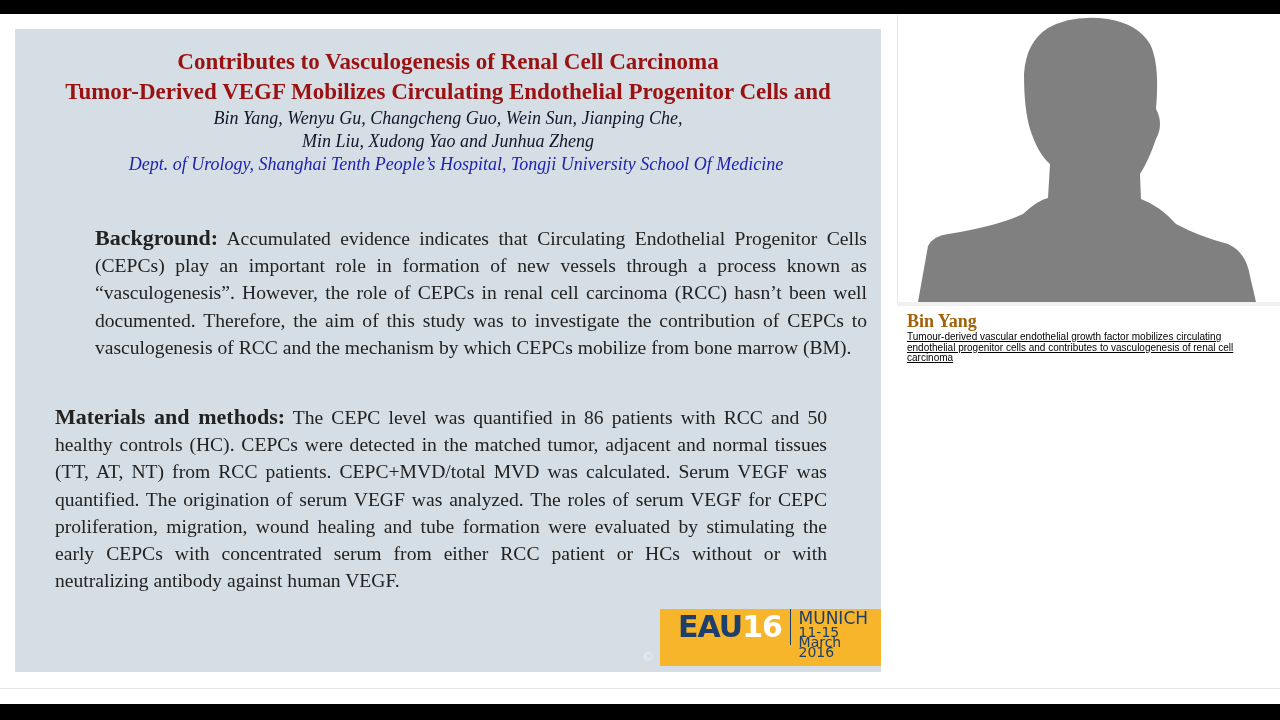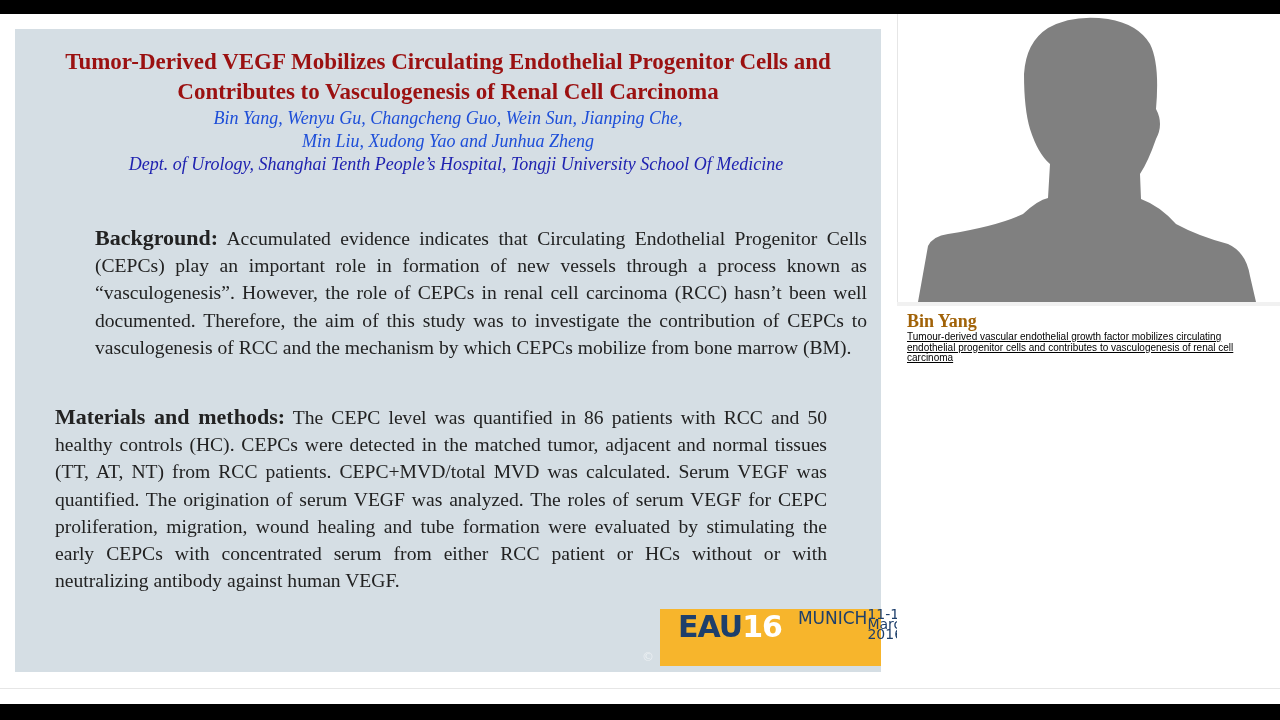--- a/index.html
+++ b/index.html
@@ -3,51 +3,51 @@
 <meta charset="utf-8">
 <style>
   html, body { margin:0; padding:0; }
   body { width:1280px; height:720px; background:#000; position:relative; overflow:hidden; font-family:"Liberation Sans", sans-serif; }
   .top-bar { position:absolute; left:0; top:0; width:1280px; height:14px; background:#000; }
   .bottom-bar { position:absolute; left:0; top:704px; width:1280px; height:16px; background:#000; }
   .main-frame { position:absolute; left:0; top:14px; width:897px; height:674px; background:#fff; box-shadow:0 1px 3px rgba(0,0,0,0.15); }
   .below-frame { position:absolute; left:0; top:688px; width:1280px; height:16px; background:#fff; border-top:1px solid #e6e6e6; }
   .slide { position:absolute; left:15px; top:15px; width:866px; height:643px; background:#d5dee4; }
   .slide-title { position:absolute; left:0; top:18px; width:866px; text-align:center; font-family:"Liberation Serif", serif; font-weight:bold; color:#9b1111; font-size:23px; line-height:30px; }
-  .authors { position:absolute; left:0; top:78px; width:866px; text-align:center; font-family:"Liberation Serif", serif; font-style:italic; color:#1d4ed8; font-size:18px; line-height:23px; }
+  .authors { position:absolute; left:0; top:78px; width:866px; text-align:center; font-family:"Liberation Serif", serif; font-style:italic; color:#0f172a; font-size:18px; line-height:23px; }
   .affiliation { position:absolute; left:0; top:124px; width:866px; text-align:center; font-family:"Liberation Serif", serif; font-style:italic; color:#1f22b0; font-size:18px; line-height:23px; padding-left:16px; box-sizing:border-box; }
   .section { position:absolute; left:40px; width:772px; font-family:"Liberation Serif", serif; color:#222; font-size:19.6px; line-height:27.2px; text-align:justify; }
   .section .label { font-weight:bold; font-size:22px; }
   .sec-bg { top:195px;margin-left:40px; }
   .sec-mm { top:374px; }
   .eau-logo { position:absolute; left:645px; top:580px; width:221px; height:57px; background:#f7b52c; display:flex; align-items:flex-start; }
   .eau-text { font-family:"DejaVu Sans", sans-serif; font-weight:bold; font-size:30px; color:#1e3f6b; margin-left:18px; letter-spacing:-1px; }
   .eau-num { color:#fff; }
   .eau-divider { width:1px; height:36px; background:#1e3f6b; margin:0 8px 0 8px; }
-  .eau-city { display:flex; flex-direction:row; color:#1e3f6b; font-family:"DejaVu Sans", sans-serif; }
+  .eau-city { display:flex; flex-direction:column; color:#1e3f6b; font-family:"DejaVu Sans", sans-serif; }
   .eau-city .city { font-size:17px; line-height:18px; }
   .eau-city .dates { font-size:14px; line-height:10px; }
   .copyright { position:absolute; left:627px; top:621px; color:#ecf0f3; font-size:12px; font-family:"DejaVu Sans", sans-serif; }
   .side-panel { position:absolute; left:897px; top:14px; width:383px; height:674px; background:#fff; }
   .avatar { position:absolute; left:0; top:0; width:383px; height:288px; background:#fff; border-left:1px solid #e6e6e6; }
   .avatar svg { position:absolute; left:0; top:0; }
   .avatar-divider { position:absolute; left:0; top:288px; width:383px; height:4px; background:#f1f1f1; }
   .speaker-name { position:absolute; left:10px; top:297px; font-weight:bold; font-size:18px; color:#a16207;font-family:Liberation Serif, serif; }
   .talk-title { position:absolute; left:10px; top:318px; width:360px; font-size:10px; line-height:10.5px; color:#000;text-decoration:underline; }
 </style>
 </head>
 <body>
 
 <div class="top-bar"></div>
 
 <div class="main-frame">
   <div class="slide">
     <div class="slide-title">
+      <div>Contributes to Vasculogenesis of Renal Cell Carcinoma</div>
       <div>Tumor-Derived VEGF Mobilizes Circulating Endothelial Progenitor Cells and</div>
-      <div>Contributes to Vasculogenesis of Renal Cell Carcinoma</div>
     </div>
     <div class="authors">
       <div>Bin Yang, Wenyu Gu, Changcheng Guo, Wein Sun, Jianping Che,</div>
       <div>Min Liu, Xudong Yao and Junhua Zheng</div>
     </div>
     <div class="affiliation">Dept. of Urology, Shanghai Tenth People’s Hospital, Tongji University School Of Medicine</div>
 
     <div class="section sec-bg"><span class="label">Background:</span><span> Accumulated evidence indicates that Circulating Endothelial Progenitor Cells (CEPCs) play an important role in formation of new vessels through a process known as “vasculogenesis”. However, the role of CEPCs in renal cell carcinoma (RCC) hasn’t been well documented. Therefore, the aim of this study was to investigate the contribution of CEPCs to vasculogenesis of RCC and the mechanism by which CEPCs mobilize from bone marrow (BM).</span></div>
 
     <div class="section sec-mm"><span class="label">Materials and methods:</span><span> The CEPC level was quantified in 86 patients with RCC and 50 healthy controls (HC). CEPCs were detected in the matched tumor, adjacent and normal tissues (TT, AT, NT) from RCC patients. CEPC+MVD/total MVD was calculated. Serum VEGF was quantified. The origination of serum VEGF was analyzed. The roles of serum VEGF for CEPC proliferation, migration, wound healing and tube formation were evaluated by stimulating the early CEPCs with concentrated serum from either RCC patient or HCs without or with neutralizing antibody against human VEGF.</span></div>

